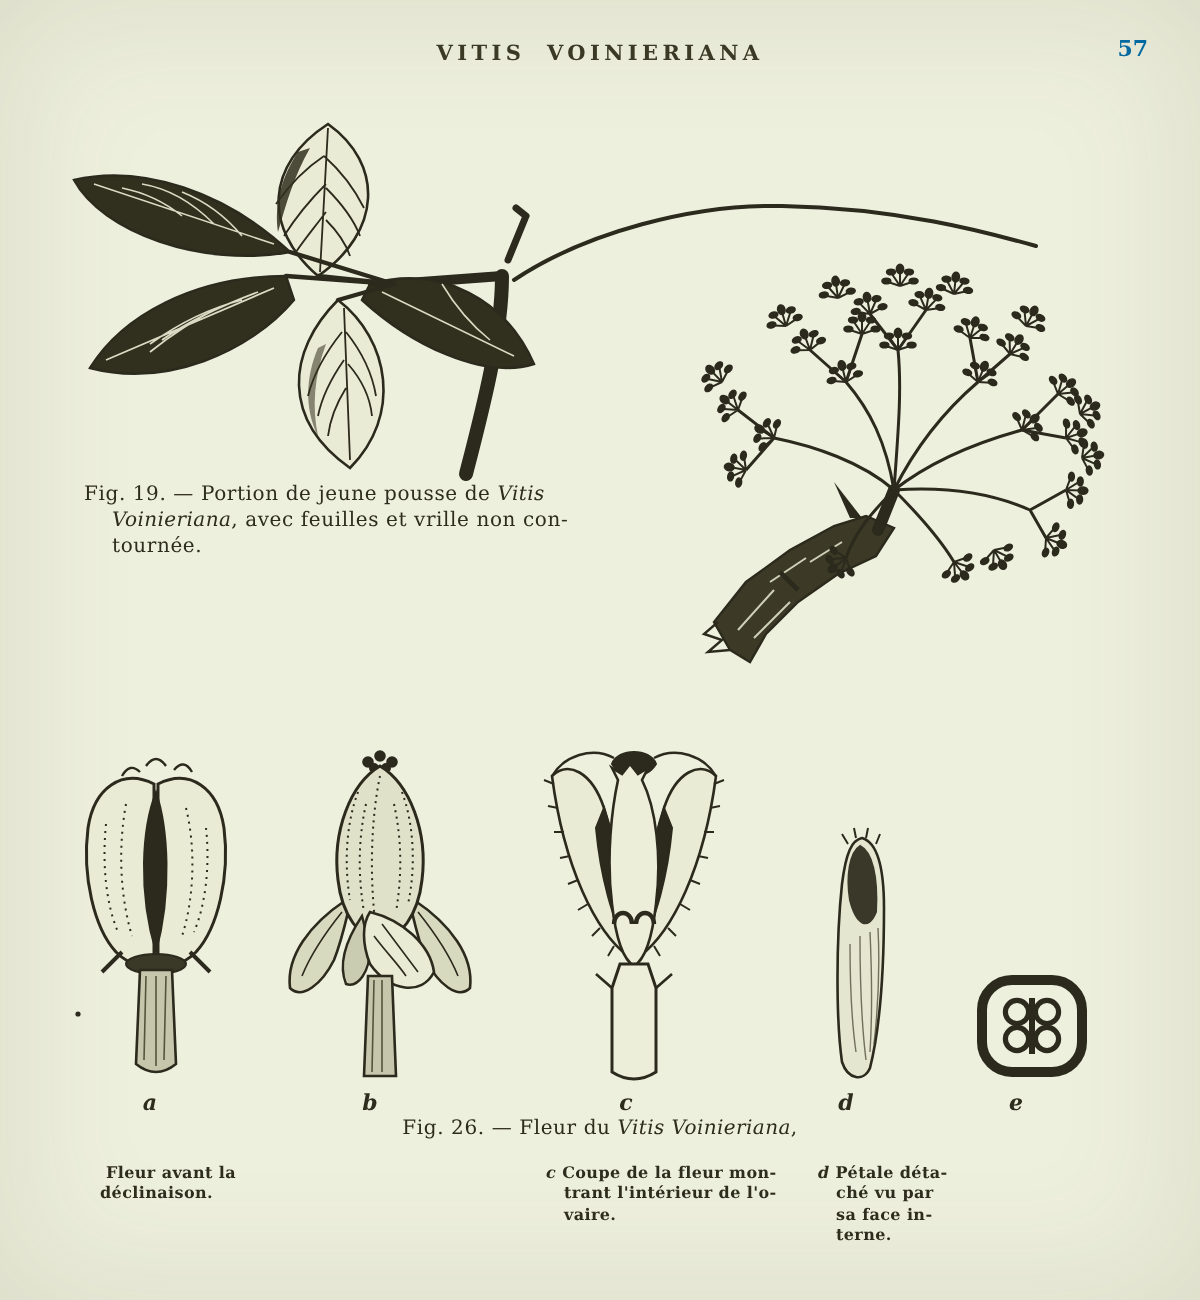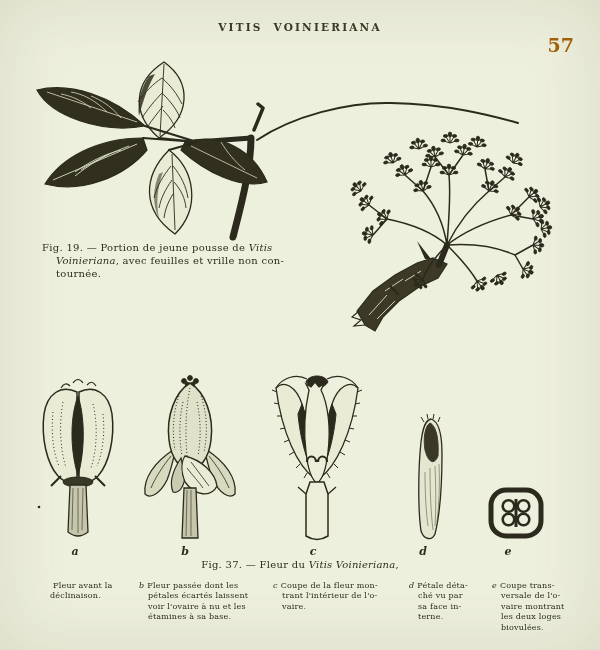--- a/index.html
+++ b/index.html
@@ -8,34 +8,34 @@
     background:#eef0de;
     font-family:"DejaVu Serif","Liberation Serif",serif;
     color:#2e2d1d;position:relative;
   }
   .page{position:absolute;inset:0;box-shadow:inset 0 0 70px rgba(95,95,60,.14);}
   .abs{position:absolute;}
   .header-title{
     position:absolute;top:21px;left:0;width:600px;text-align:center;
     font-size:10.5px;font-weight:700;letter-spacing:2.2px;word-spacing:5px;color:#3a3926;
   }
-  .page-num{position:absolute;top:34px;right:26px;font-size:19px;font-weight:700;color:#a16207;}
+  .page-num{position:absolute;top:18px;right:26px;font-size:11px;font-weight:700;color:#0369a1;}
   .cap{
     position:absolute;font-size:10px;font-weight:400;line-height:1.32;
     letter-spacing:.3px;white-space:pre;color:#2e2d1d;margin:0;
   }
   .cap.hang{padding-left:14px;text-indent:-14px;}
   .cap.center{text-align:center;}
   .cap i{letter-spacing:.2px;}
   .fl-letter{
     position:absolute;top:545px;width:14px;text-align:center;
     font-style:italic;font-weight:700;font-size:11px;color:#2e2d1d;
   }
   .legend{
-    position:absolute;top:581px;font-size:8px;font-weight:400;line-height:1.3;
+    position:absolute;top:581px;font-size:8px;font-weight:700;line-height:1.3;
     white-space:pre;letter-spacing:.2px;color:#2e2d1d;
     padding-left:9px;text-indent:-9px;
   }
   .legend.nohang{padding-left:0;text-indent:0;}
   .legend .lt{font-style:italic;margin-right:3px;}
   svg{position:absolute;overflow:visible;}
 </style>
 </head>
 <body>
 
@@ -220,34 +220,25 @@
       <circle cx="37.5" cy="33.5" r="5.8" stroke-width="2.6"></circle>
     </g>
   </svg>
 
   <span class="fl-letter" style="left:68px">a</span>
   <span class="fl-letter" style="left:178px">b</span>
   <span class="fl-letter" style="left:306px">c</span>
   <span class="fl-letter" style="left:416px">d</span>
   <span class="fl-letter" style="left:501px">e</span>
 
-  <p class="cap center" style="left:0;top:558px;width:600px"><span>Fig. 37. — Fleur du </span><i>Vitis Voinieriana</i><span>,</span></p>
+  <p class="cap center" style="left:0;top:558px;width:600px"><span>Fig. 26. — Fleur du </span><i>Vitis Voinieriana</i><span>,</span></p>
 
   <div class="legend nohang" style="left:50px"><span class="lt"></span><span>Fleur avant la
 déclinaison.</span></div>
-  <div class="legend" style="left:139px"><span class="lt">b</span><span>Fleur passée dont les
-pétales écartés laissent
-voir l'ovaire à nu et les
-étamines à sa base.</span></div>
   <div class="legend" style="left:409px"><span class="lt">d</span><span>Pétale déta-
 ché vu par
 sa face in-
 terne.</span></div>
   <div class="legend" style="left:273px"><span class="lt">c</span><span>Coupe de la fleur mon-
 trant l'intérieur de l'o-
 vaire.</span></div>
-  <div class="legend" style="left:492px"><span class="lt">e</span><span>Coupe trans-
-versale de l'o-
-vaire montrant
-les deux loges
-biovulées.</span></div>
 
 </div>
 
 </body></html>

